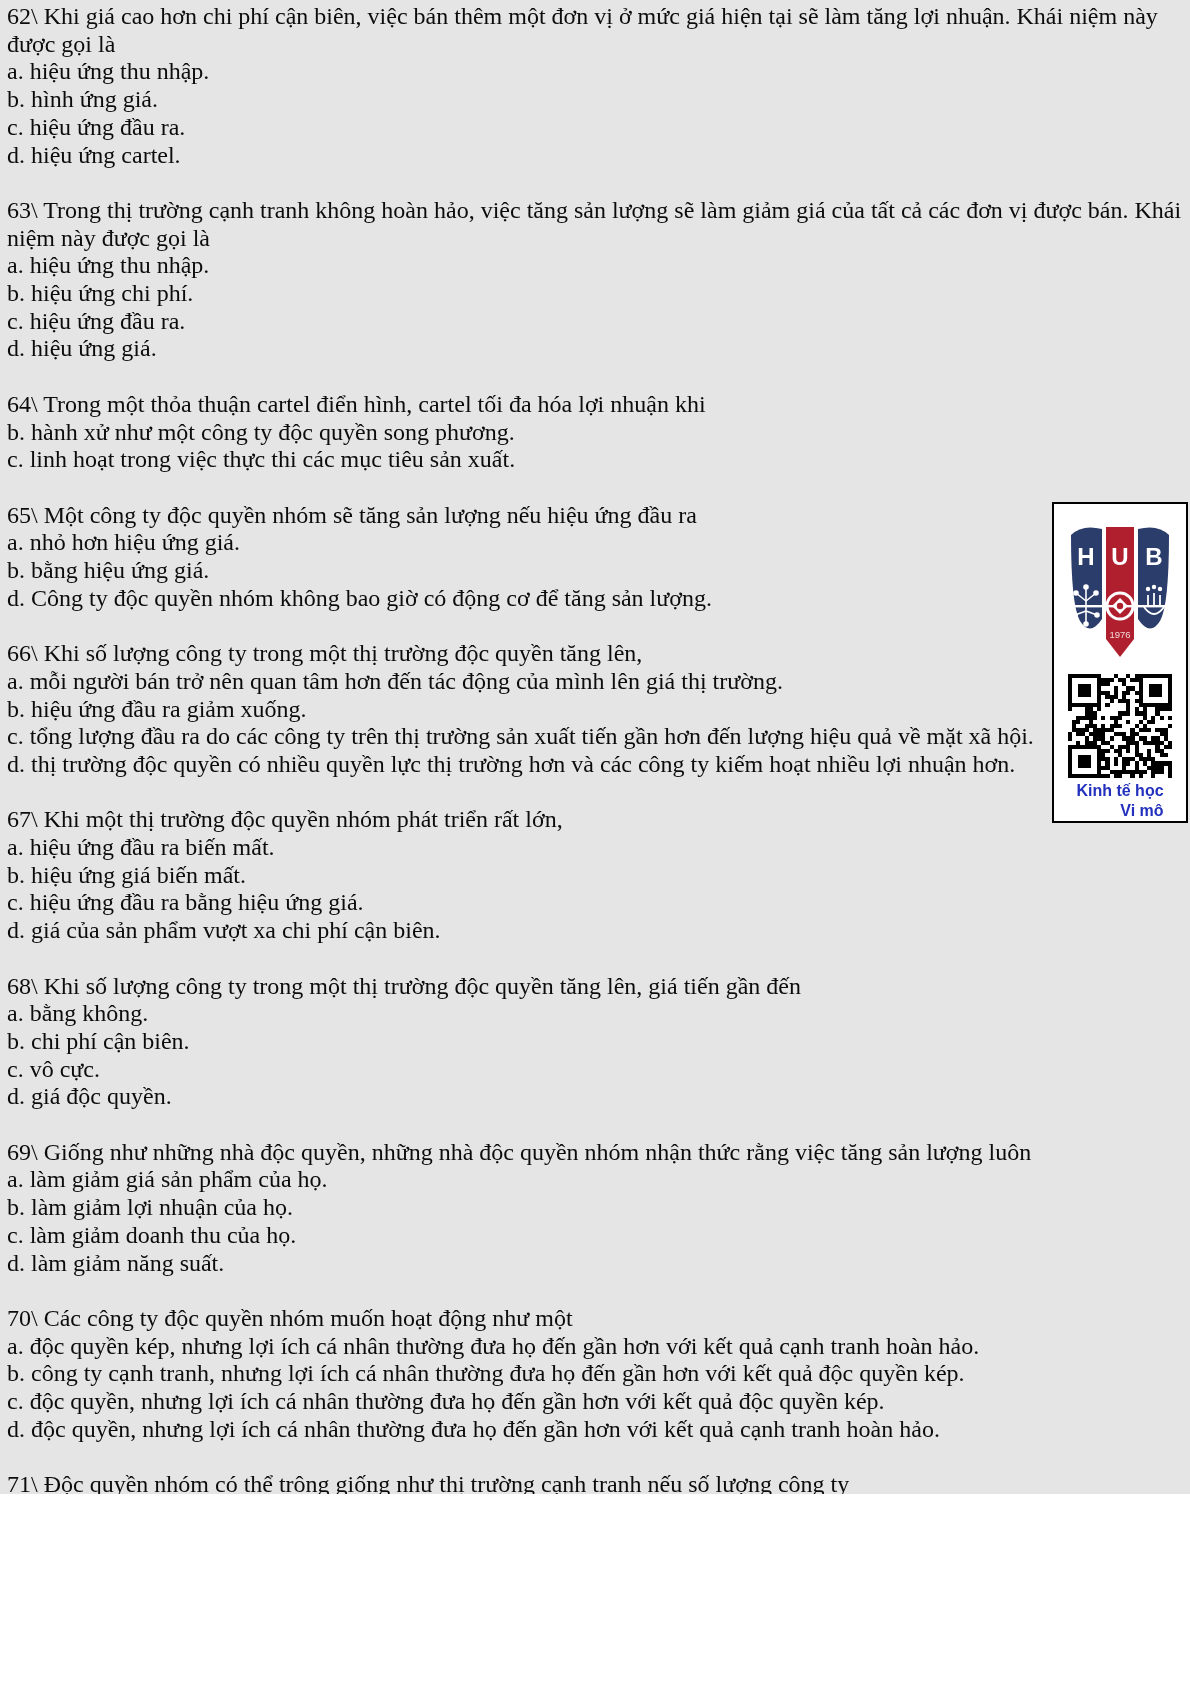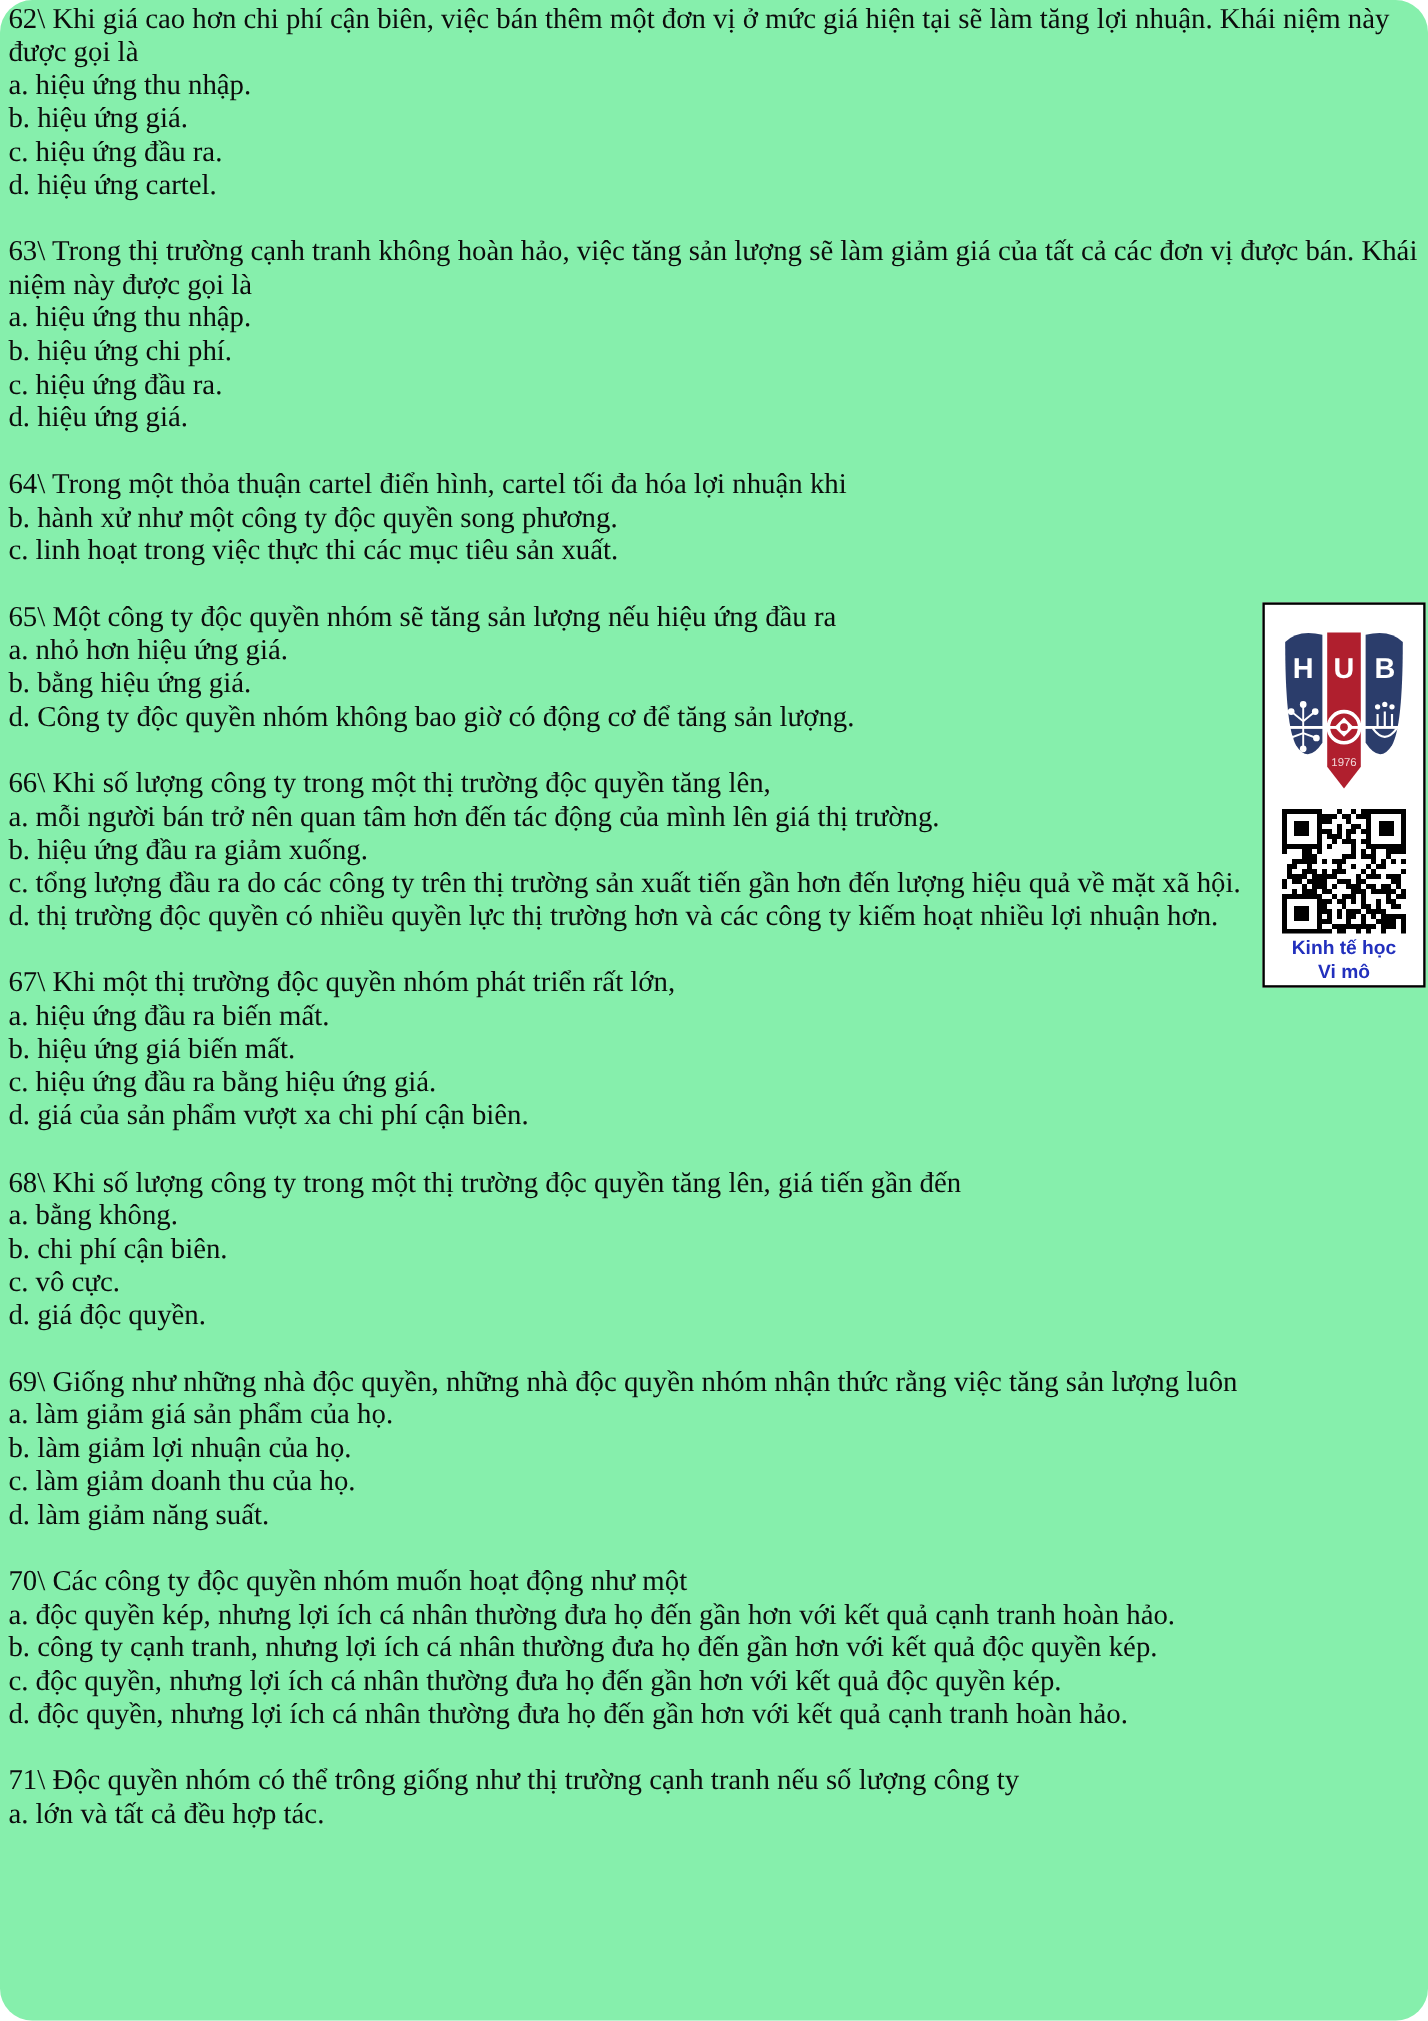--- a/index.html
+++ b/index.html
@@ -1,23 +1,22 @@
 <!DOCTYPE html>
 <html><head>
 <meta charset="utf-8">
 <style>
   html,body{margin:0;padding:0;background:#ffffff;}
   .page{
     position:relative;
-    width:1190px;height:1684px;
-    background:#86efac;
+    width:1190px;height:1494px;
+    background:#e5e5e5;
     font-family:"Liberation Serif", serif;
     color:#0c0c0c;
     overflow:hidden;
-    border-radius:27px;
   }
   .questions{
     position:absolute;left:0;top:0;
     padding:3px 6px 0 7px;
     width:1177px;
     font-size:24px;
     line-height:27.7px;
   }
   .q{margin:0 0 27.7px 0;}
   .q:last-child{margin-bottom:0;}
@@ -32,39 +31,39 @@
     display:flex;flex-direction:column;align-items:center;
   }
   .shield{margin-top:13px;}
   .qr{margin-top:11px;}
   .caption{
     margin-top:3px;
     font-family:"Liberation Sans", sans-serif;
     font-weight:bold;
     font-size:16px;line-height:20px;
     color:#2230bd;
-    text-align:center;
+    text-align:right;
   }
   .pagenum{
     position:absolute;top:1689px;right:15px;
     font-family:"Liberation Sans", sans-serif;
     font-size:16px;line-height:18px;
     color:#4d7eb3;
   }
 </style>
 </head>
 <body>
 
 <div class="page">
 
   <div class="questions" id="questions">
       <div class="q">
         <div class="qt">62\ Khi giá cao hơn chi phí cận biên, việc bán thêm một đơn vị ở mức giá hiện tại sẽ làm tăng lợi nhuận. Khái niệm này được gọi là</div>
         <div class="opt">a. hiệu ứng thu nhập.</div>
-        <div class="opt">b. hiệu ứng giá.</div>
+        <div class="opt">b. hình ứng giá.</div>
         <div class="opt">c. hiệu ứng đầu ra.</div>
         <div class="opt">d. hiệu ứng cartel.</div>
       </div>
       <div class="q">
         <div class="qt">63\ Trong thị trường cạnh tranh không hoàn hảo, việc tăng sản lượng sẽ làm giảm giá của tất cả các đơn vị được bán. Khái niệm này được gọi là</div>
         <div class="opt">a. hiệu ứng thu nhập.</div>
         <div class="opt">b. hiệu ứng chi phí.</div>
         <div class="opt">c. hiệu ứng đầu ra.</div>
         <div class="opt">d. hiệu ứng giá.</div>
       </div>

